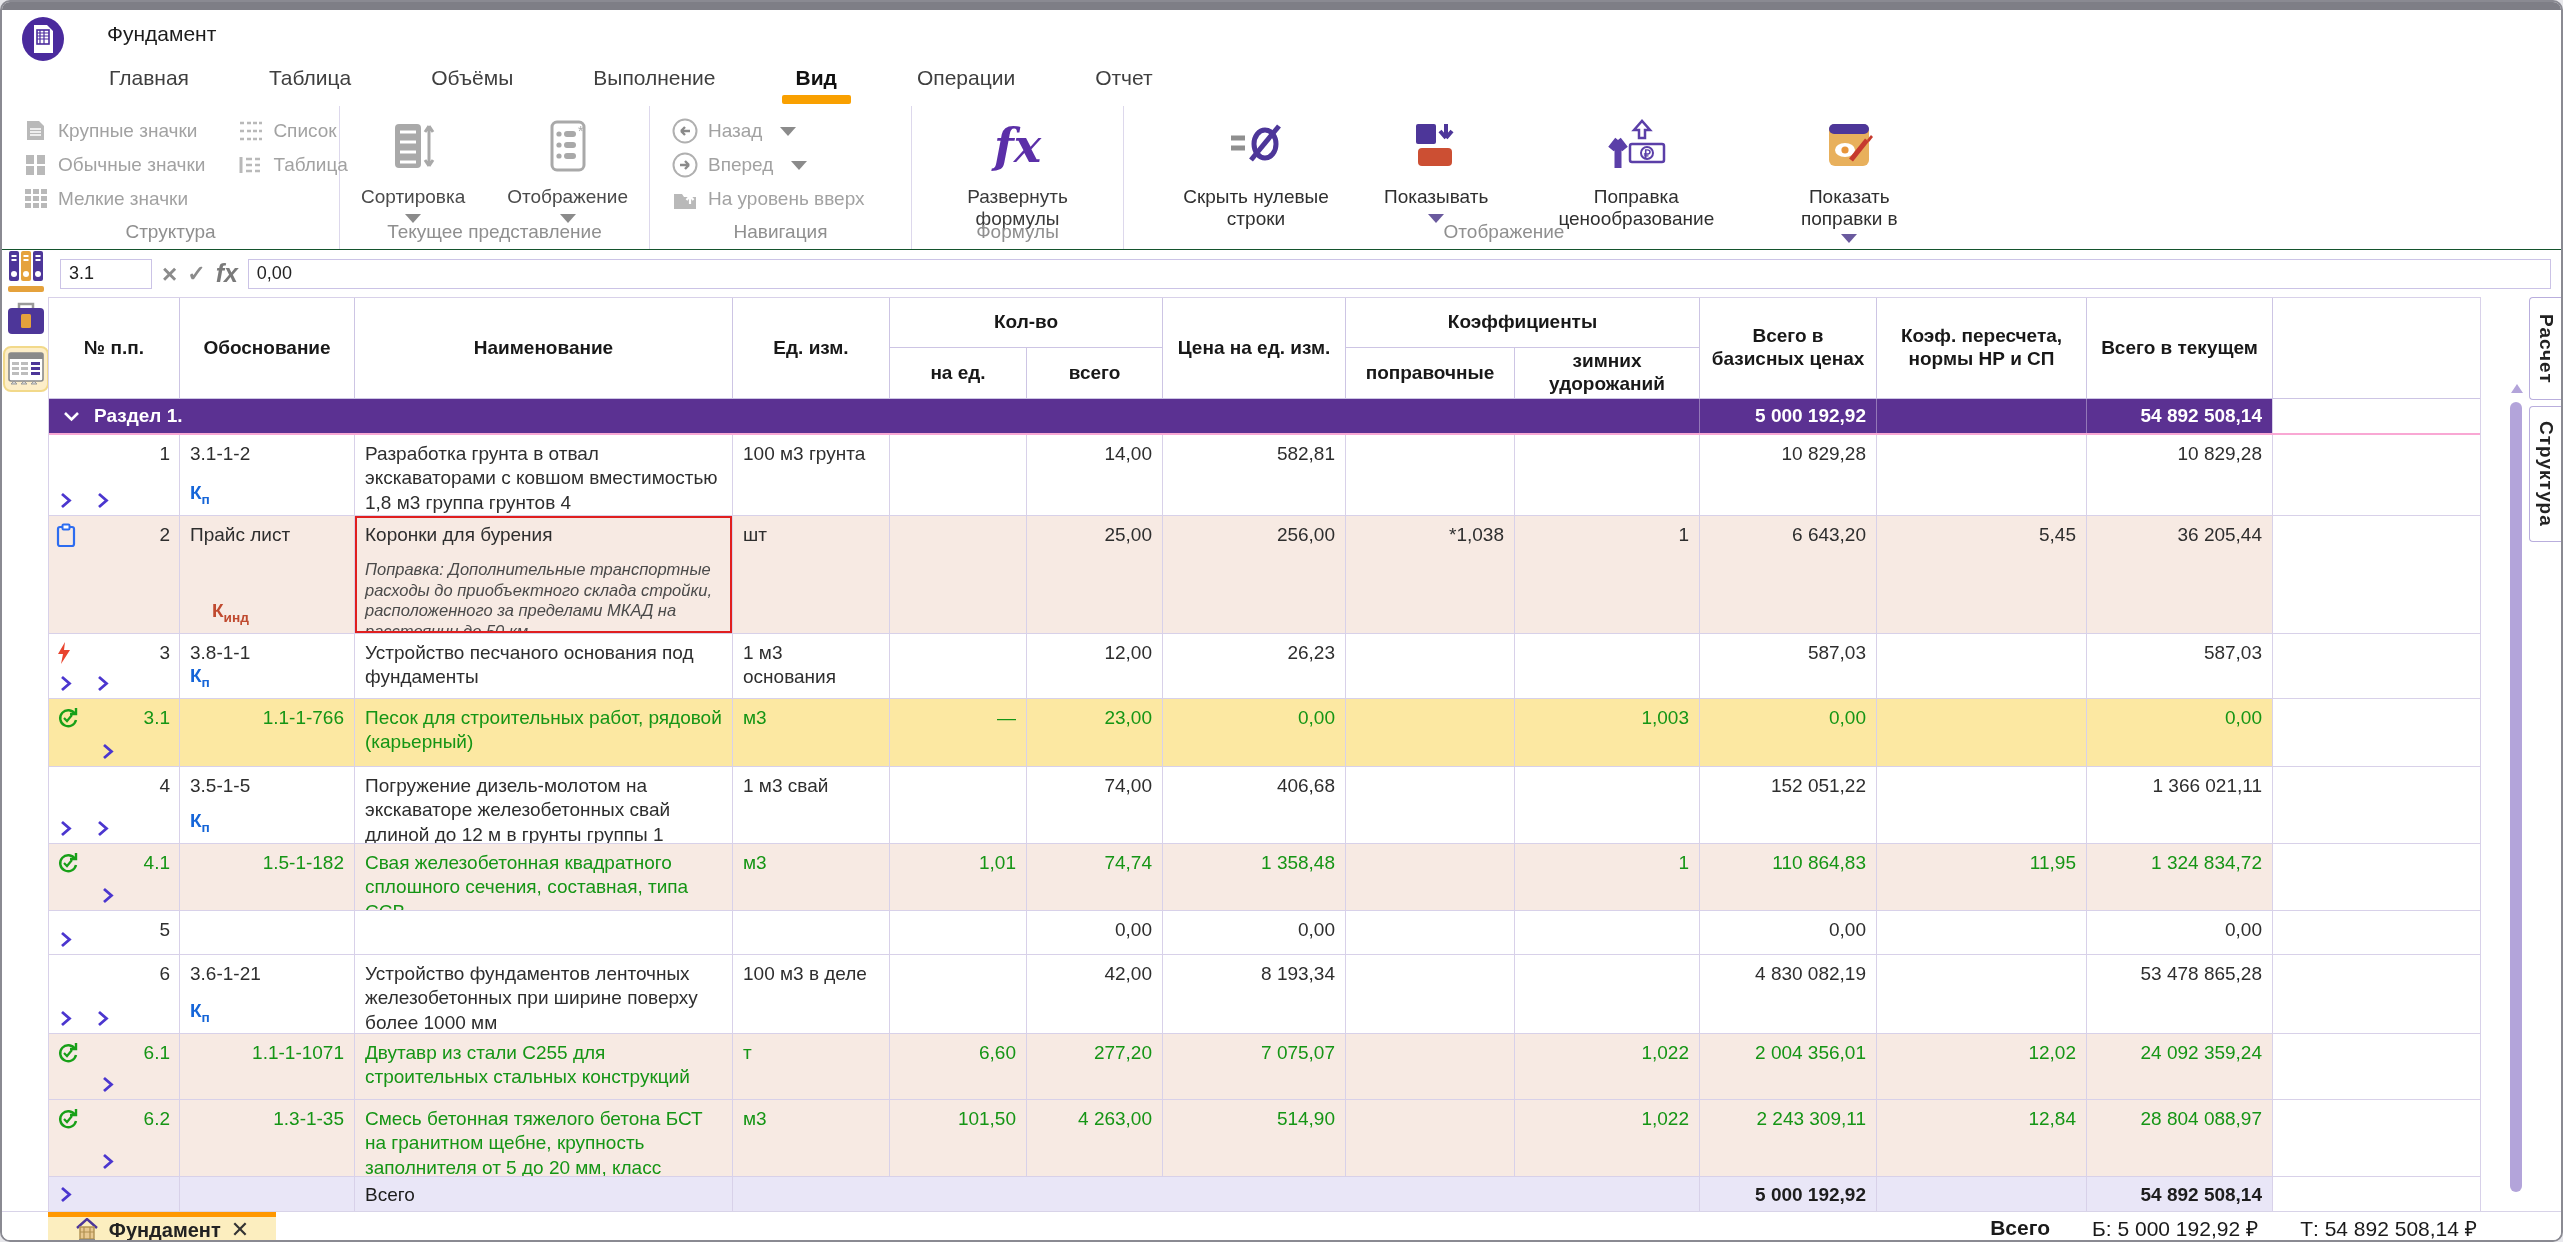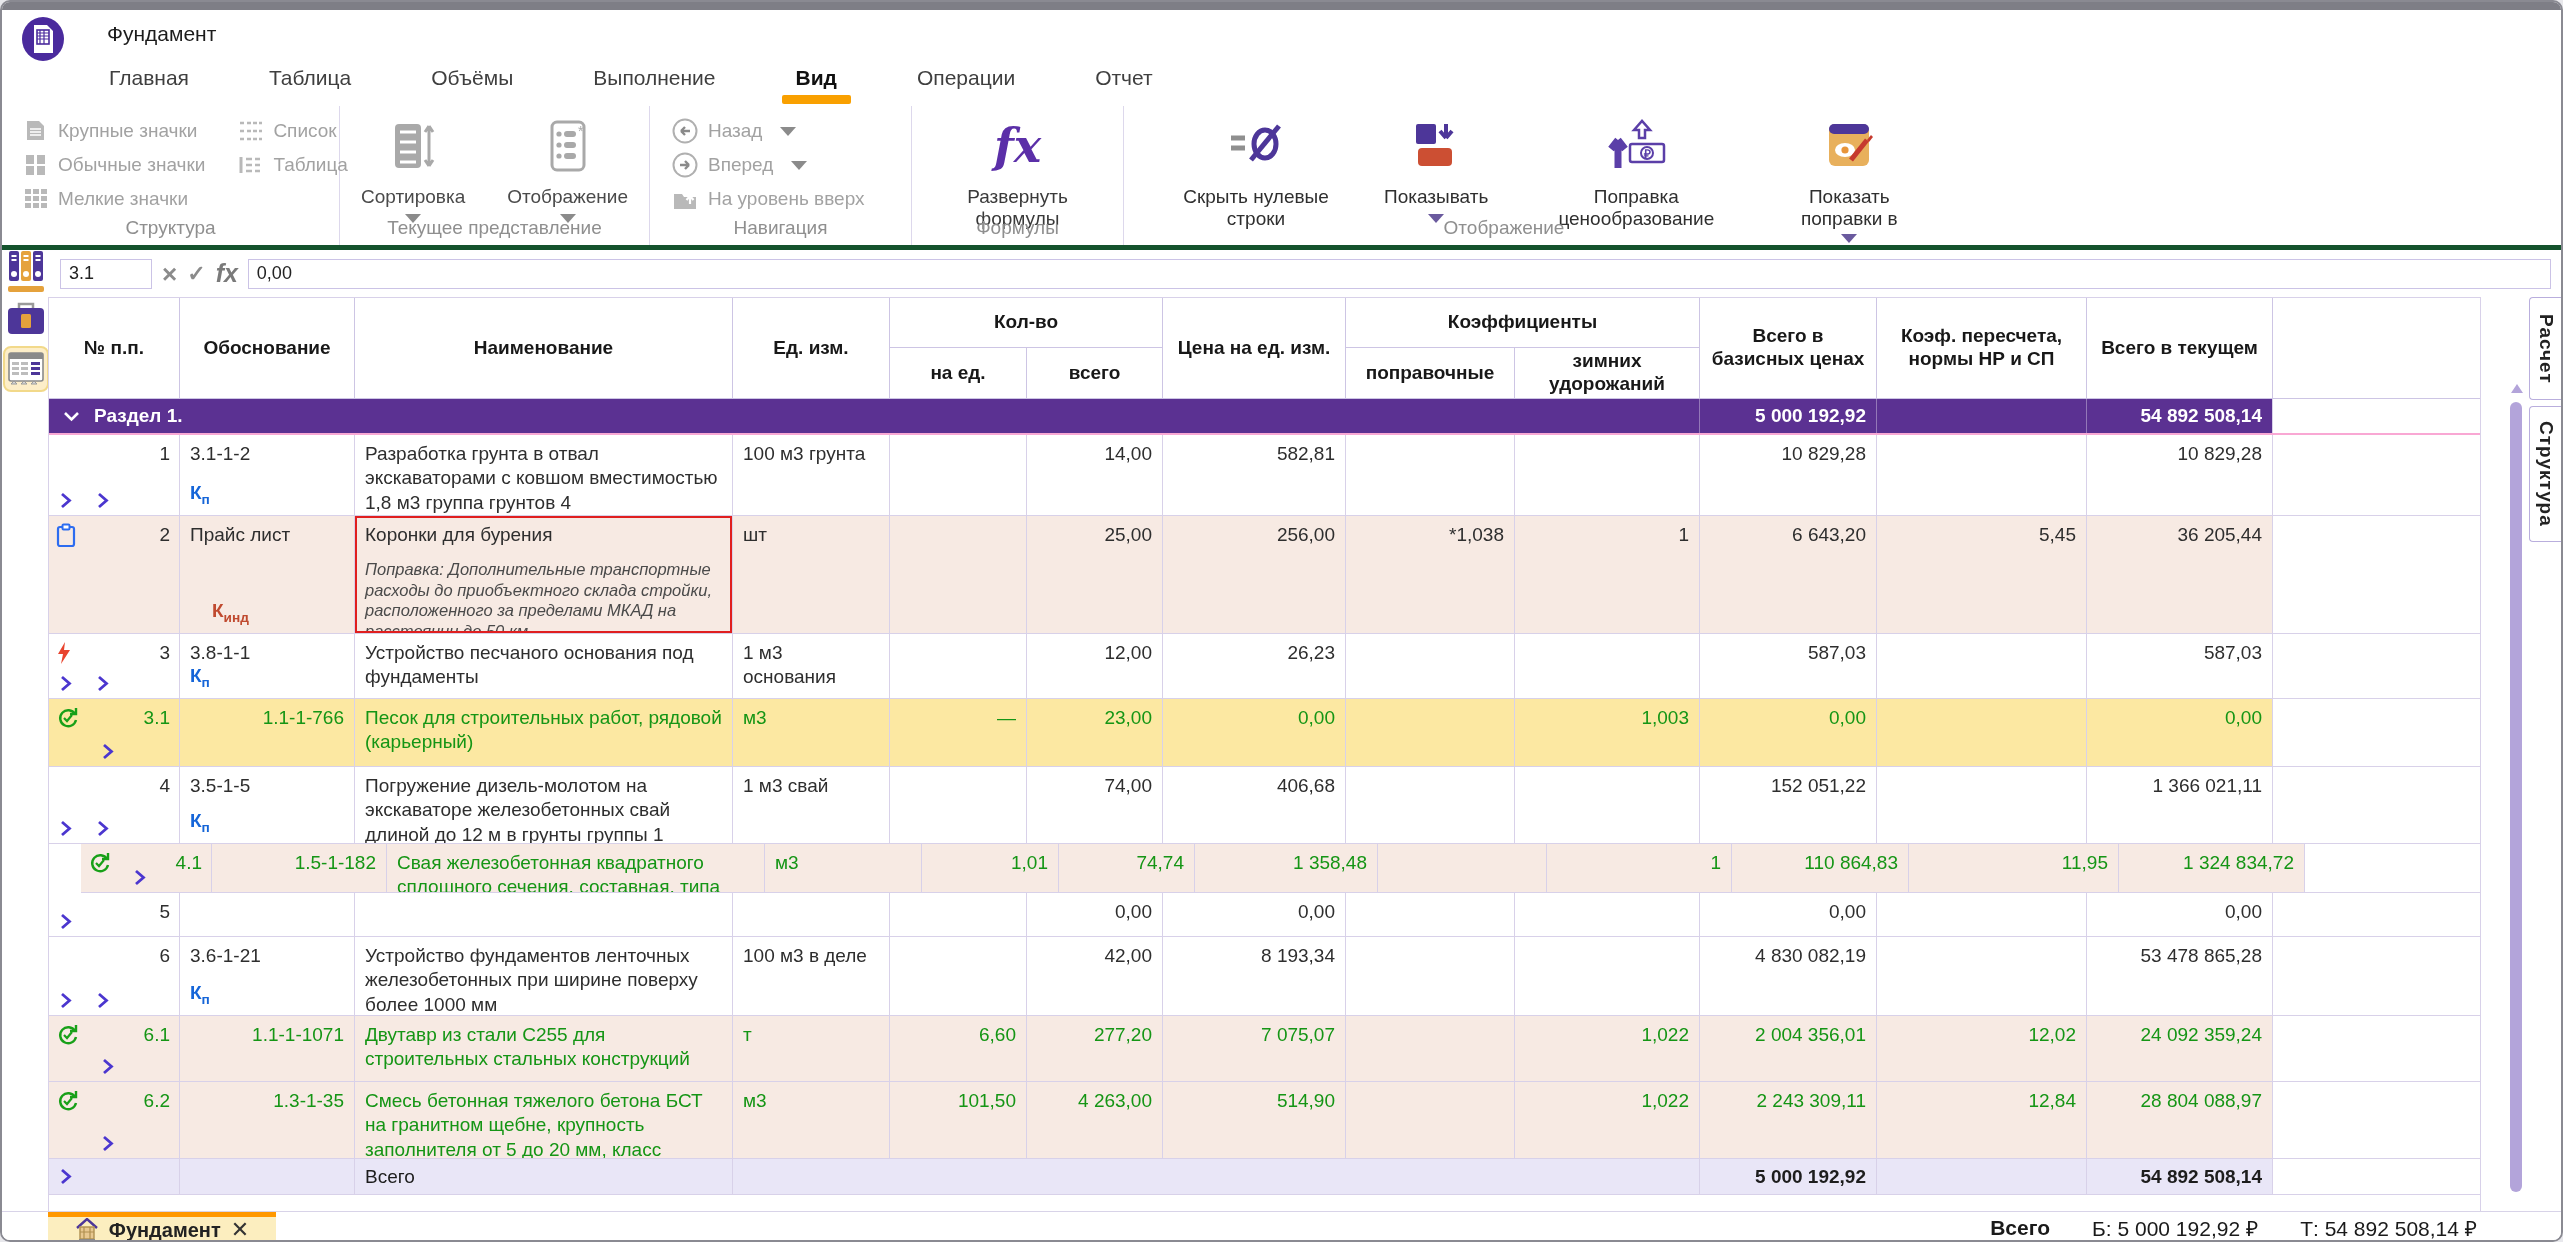--- a/index.html
+++ b/index.html
@@ -11,21 +11,21 @@
   
   .appheader { position:absolute; left:0; top:8px; width:100%; height:96px; background:#fff; }
   .appicon { position:absolute; left:18px; top:6px; }
   .apptitle { position:absolute; left:105px; top:12px; font-size:21px; color:#1c1c1c; font-weight:500; }
   .tabsrow { position:absolute; left:105px; top:50px; display:flex; gap:76px; }
   .rtab { font-size:21px; color:#3f3f3f; padding:6px 2px 14px 2px; position:relative; cursor:default; }
   .rtab.active { font-weight:700; color:#111; }
   .rtab.active::after { content:""; position:absolute; left:-12px; right:-12px; bottom:0; height:9px; background:#f9a000; border-radius:2px; }
 
   
-  .ribbon { position:absolute; left:0; top:104px; width:100%; height:144px; background:#fff; border-bottom:5px solid #14532d; display:flex; }
+  .ribbon { position:absolute; left:0; top:104px; width:100%; height:144px; background:#fff; border-bottom:1px solid #14532d; display:flex; }
   .rgroup { position:relative; height:100%; border-right:1px solid #ddd8ec; padding-top:8px; }
   .rgroup.last { border-right:none; }
   .rlabel { position:absolute; bottom:6px; left:0; width:100%; text-align:center; font-size:19px; color:#8f8f8f; white-space:nowrap; }
   .rsmall { display:flex; align-items:center; gap:10px; font-size:19px; color:#a2a2a2; height:34px; white-space:nowrap; cursor:default; }
   .rsmall .caret { margin-left:8px; }
   .bigbtn { display:flex; flex-direction:column; align-items:center; font-size:19px; color:#4a4a4a; text-align:center; line-height:1.15; cursor:default; }
   .bigbtn .bicon { height:64px; display:flex; align-items:center; justify-content:center; margin-bottom:8px; }
   .caret { width:0; height:0; border-left:8px solid transparent; border-right:8px solid transparent; border-top:9px solid #8b8b8b; display:inline-block; }
   .caret.purple { border-top-color:#6a5a9e; }
   .fxbig { font-family:"DejaVu Serif", serif; font-style:italic; font-weight:700; font-size:46px; color:#5b2fa8; line-height:1; }
@@ -553,21 +553,21 @@
           <div class="c r"></div>
           <div class="c r">74,00</div>
           <div class="c r">406,68</div>
           <div class="c r"></div>
           <div class="c r"></div>
           <div class="c r">152 051,22</div>
           <div class="c r"></div>
           <div class="c r">1 366 021,11</div>
           <div class="c extra"></div>
         </div>
-        <div class="trow row-pink row-green" style="height:49px;margin-left:32px;">
+        <div class="trow row-pink row-green" style="height:67px;">
           <div class="c first numcell">
             <span class="rowicon">
               <svg width="24" height="24" viewBox="0 0 24 24">
                 <path d="M19 8 a8 8 0 1 0 1 6" fill="none" stroke="#18a018" stroke-width="2.4"></path>
                 <path d="M20 2 v6 h-6" fill="none" stroke="#18a018" stroke-width="2.4"></path>
                 <path d="M8 12 l3 3 5 -6" fill="none" stroke="#18a018" stroke-width="2.2"></path>
               </svg>
             </span>
             <span class="numval">4.1</span>
             <span class="chevs indent">

